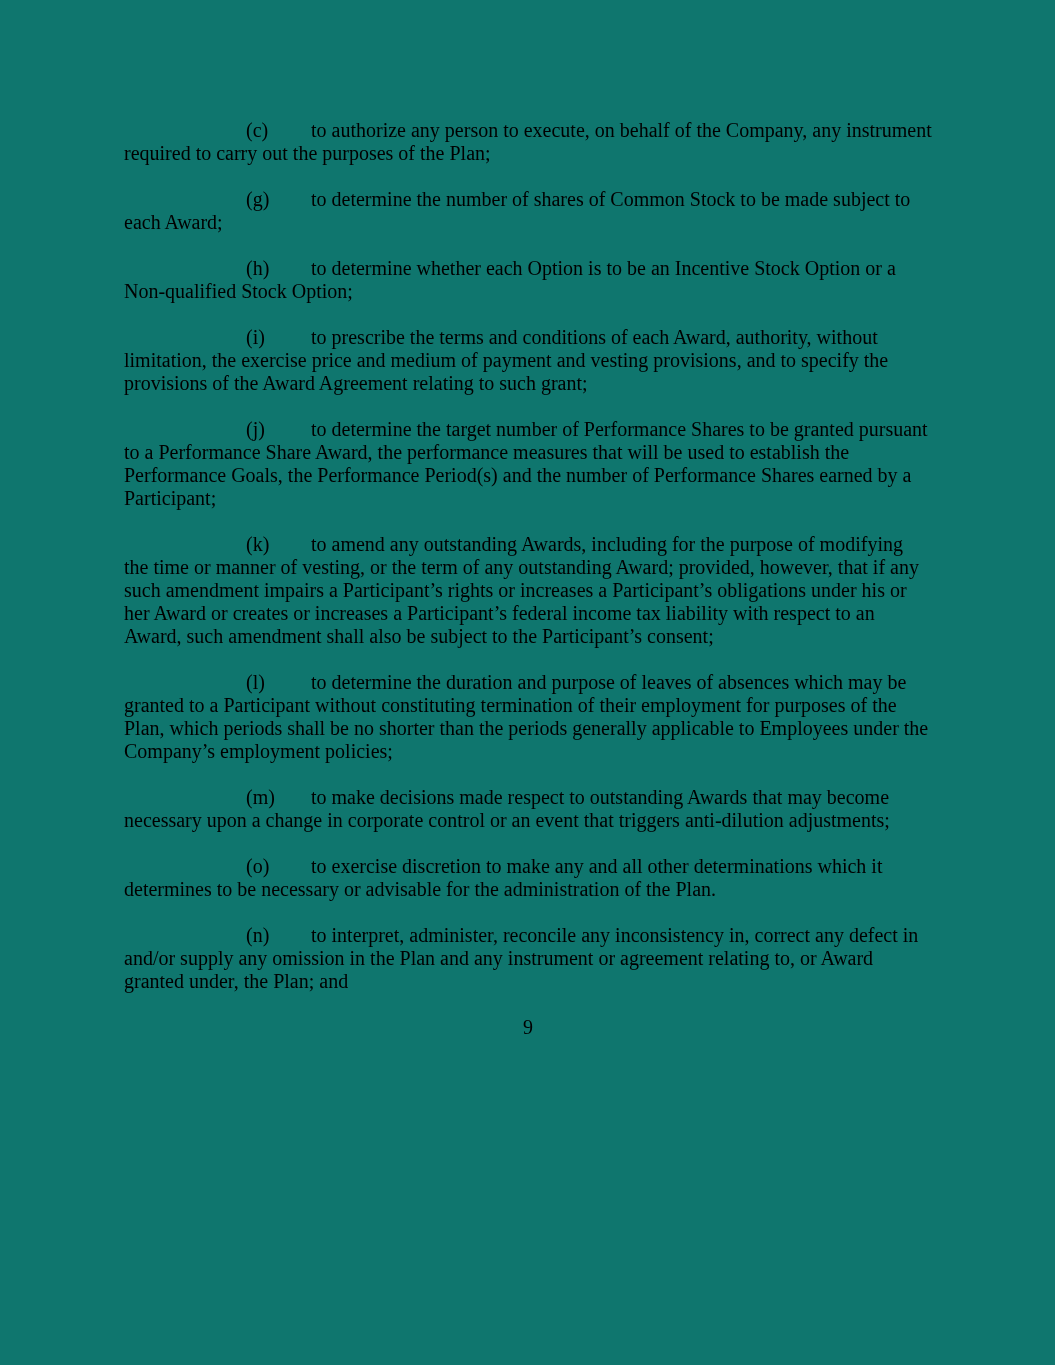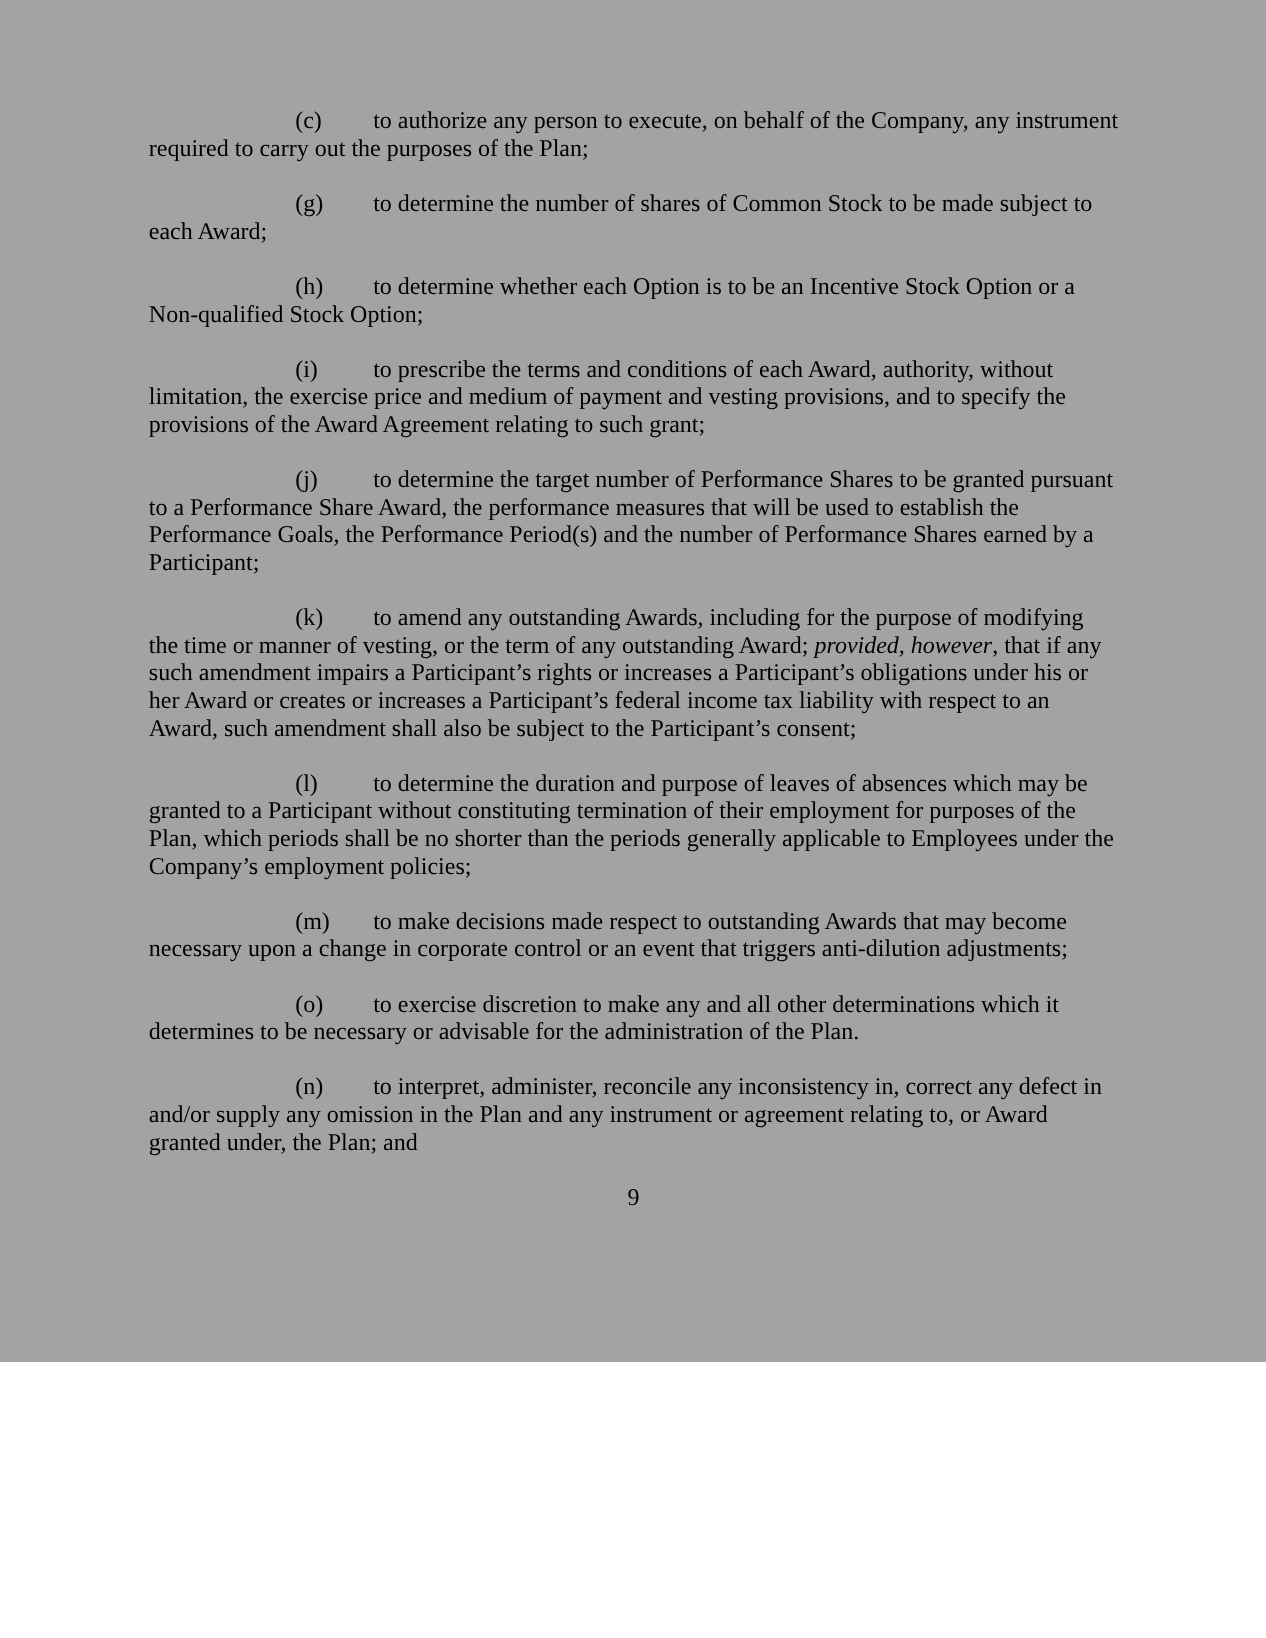--- a/index.html
+++ b/index.html
@@ -3,25 +3,25 @@
 <meta charset="utf-8">
 <style>
   html, body {
     margin: 0;
     padding: 0;
     background: #ffffff;
   }
   .page {
     position: relative;
     width: 1055px;
-    height: 1135px;
+    height: 1365px;
     margin: 0 auto;
-    background: #a3a3a3;
+    background: #0f766e;
     box-sizing: border-box;
-    padding: 90px 123px 0 124px;
+    padding: 119px 123px 0 124px;
     font-family: "Liberation Serif", "DejaVu Serif", serif;
     font-size: 20px;
     line-height: 23px;
     color: #000000;
     overflow: hidden;
   }
   .par {
     margin: 0 0 23px 0;
     text-align: left;
   }
@@ -30,21 +30,20 @@
     width: 122px;
     height: 1px;
     vertical-align: baseline;
   }
   .label {
     display: inline-block;
     width: 65px;
     vertical-align: baseline;
   }
   .italic {
-    font-style: italic;
   }
   .footer {
     text-align: center;
     line-height: 23px;
   }
 </style>
 </head>
 <body>
 
 <div class="page">

